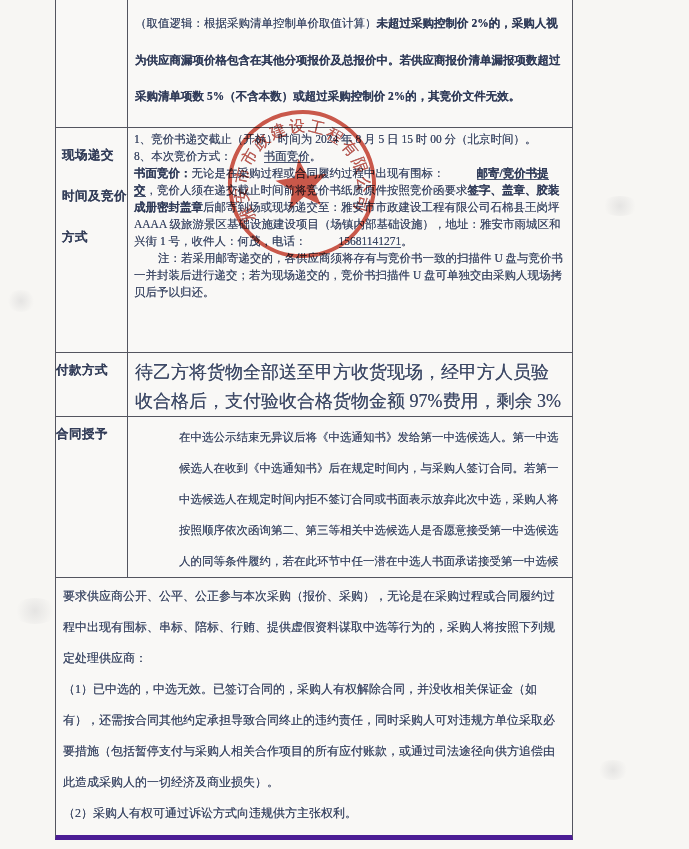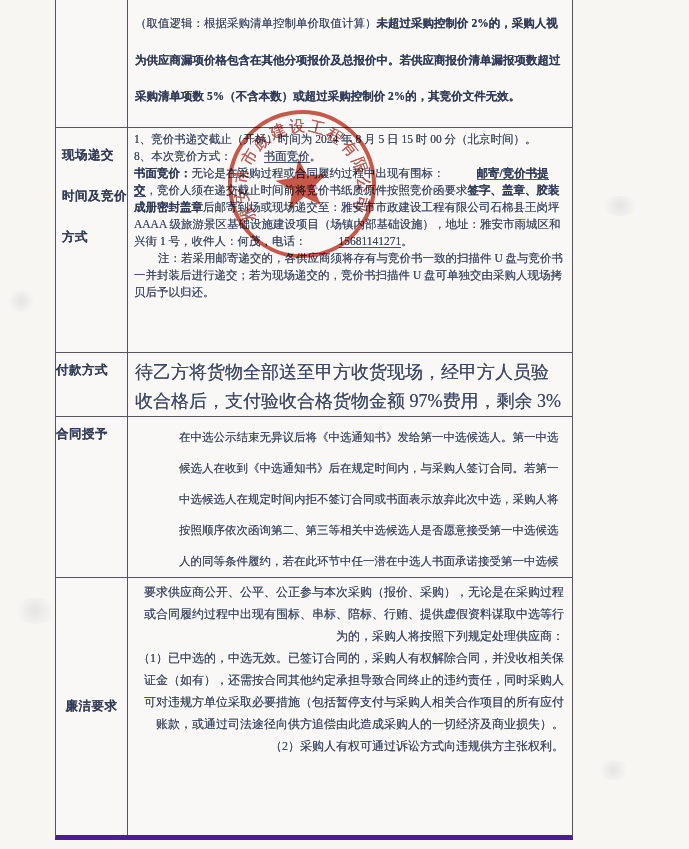--- a/index.html
+++ b/index.html
@@ -36,21 +36,21 @@
   .lbl3,.lbl4{padding-top:9px;}
   .lbl5{display:flex;align-items:center;justify-content:center;padding:0;}
 
   .cnt{flex:1;box-sizing:border-box;overflow:hidden;}
   .cnt p{margin:0;}
   .cnt1{font-size:11.5px;line-height:36.5px;padding:5px 8px 0 7px;}
   .cnt2{font-size:11.5px;line-height:17px;padding:3px 8px 0 6px;}
   .cnt2 .note{text-indent:24px;}
   .cnt3{font-size:18px;line-height:29px;padding:5px 8px 0 7px;}
   .cnt4{font-size:11.5px;line-height:31px;padding:5px 8px 0 7px;}
-  .cnt5{font-size:12px;line-height:22px;padding:3px 8px 0 7px;text-align:right;}
+  .cnt5{font-size:12px;line-height:31px;padding:3px 8px 0 7px;}
 
   .b{font-weight:bold;color:#2f3a57;}
   .u{border-bottom:1px solid #4a5571;margin-left:32px;}
 
   .stamp{
     position:absolute;left:222px;top:104px;width:160px;height:160px;
     transform:rotate(-8deg);opacity:.84;mix-blend-mode:multiply;pointer-events:none;
   }
 </style>
 </head>
@@ -93,21 +93,20 @@
     </div>
 
     <div class="row r4">
       <div class="lbl lbl4">合同授予</div>
       <div class="cnt cnt4">
         <p class="para"><span>在中选公示结束无异议后将《中选通知书》发给第一中选候选人。第一中选候选人在收到《中选通知书》后在规定时间内，与采购人签订合同。若第一中选候选人在规定时间内拒不签订合同或书面表示放弃此次中选，采购人将按照顺序依次函询第二、第三等相关中选候选人是否愿意接受第一中选候选人的同等条件履约，若在此环节中任一潜在中选人书面承诺接受第一中选候选人同等价格和同等条件履约，则确定为中选人，并通过城投公司官网发布公示。</span></p>
       </div>
     </div>
 
     <div class="row r5">
-      <div class="lbl lbl5">廉洁要求</div>
       <div class="cnt cnt5">
         <p class="para"><span>要求供应商公开、公平、公正参与本次采购（报价、采购），无论是在采购过程或合同履约过程中出现有围标、串标、陪标、行贿、提供虚假资料谋取中选等行为的，采购人将按照下列规定处理供应商：</span></p>
         <p class="para"><span>（1）已中选的，中选无效。已签订合同的，采购人有权解除合同，并没收相关保证金（如有），还需按合同其他约定承担导致合同终止的违约责任，同时采购人可对违规方单位采取必要措施（包括暂停支付与采购人相关合作项目的所有应付账款，或通过司法途径向供方追偿由此造成采购人的一切经济及商业损失）。</span></p>
         <p class="para"><span>（2）采购人有权可通过诉讼方式向违规供方主张权利。</span></p>
       </div>
     </div>
 
   </div>
 
   <svg class="stamp" viewBox="0 0 200 200" aria-hidden="true">

